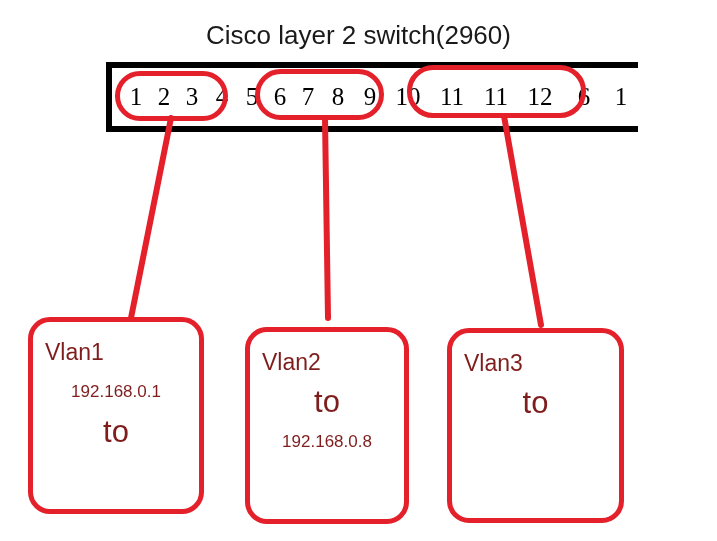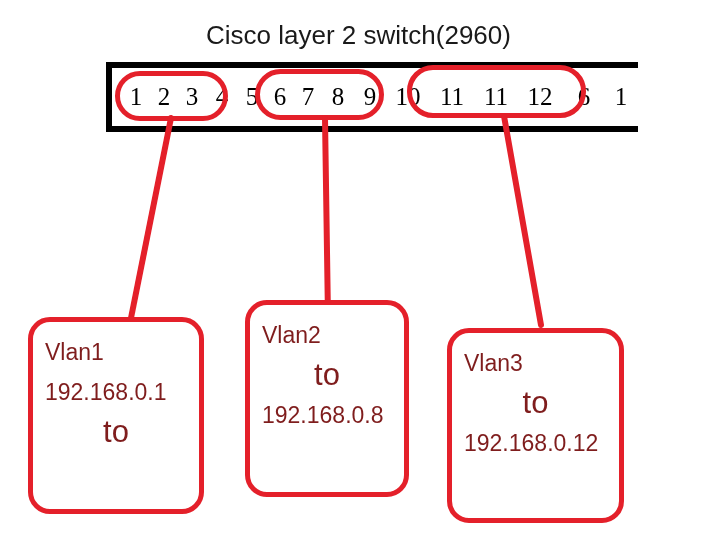--- a/index.html
+++ b/index.html
@@ -94,32 +94,33 @@
   .vlan-box {
     position: absolute;
     border: 5px solid #e4202a;
     border-radius: 22px;
     box-sizing: border-box;
     background: #ffffff;
     padding: 10px 12px 21px 12px;
     color: #7f1d1d;
   }
   #vlan-box-1 { left: 28px;  top: 317px; width: 176px; height: 197px; }
-  #vlan-box-2 { left: 245px; top: 300px; width: 164px; height: 197px; }
+  #vlan-box-2 { left: 245px; top: 327px; width: 164px; height: 197px; }
   #vlan-box-3 { left: 447px; top: 328px; width: 177px; height: 195px; }
 
   .vlan-name {
     font-size: 23px;
     line-height: 40px;
     text-align: left;
     white-space: nowrap;
   }
   .vlan-ip {
-    font-size: 23px;
+    font-size: 17px;
     line-height: 40px;
+    text-align: center;
     white-space: nowrap;
   }
   .vlan-to {
     font-size: 31px;
     line-height: 40px;
     text-align: center;
   }
 </style>
 </head>
 <body>
@@ -166,16 +167,15 @@
 
   <div class="vlan-box" id="vlan-box-2">
     <div class="vlan-name">Vlan2</div>
     <div class="vlan-to">to</div>
     <div class="vlan-ip">192.168.0.8</div>
   </div>
 
   <div class="vlan-box" id="vlan-box-3">
     <div class="vlan-name">Vlan3</div>
     <div class="vlan-to">to</div>
-    <div class="vlan-ip">192.168.0.12</div>
   </div>
 
 </div>
 
 </body></html>

